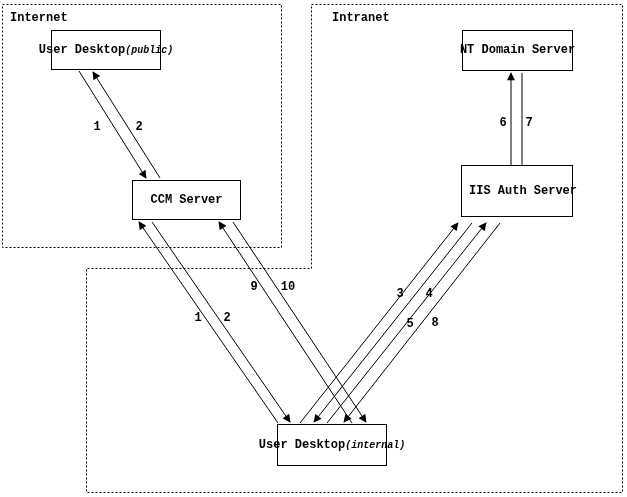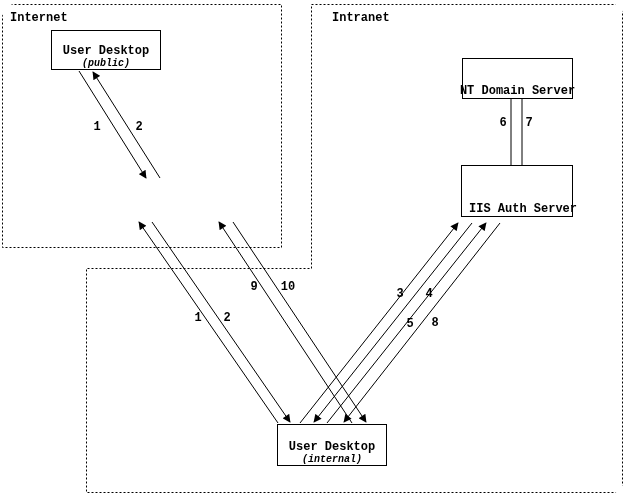--- a/index.html
+++ b/index.html
@@ -8,37 +8,36 @@
     background: #ffffff;
   }
   .diagram {
     position: relative;
     width: 627px;
     height: 497px;
     background: #ffffff;
     font-family: "Liberation Mono", "DejaVu Sans Mono", monospace;
     color: #000000;
     overflow: hidden;
-    border-radius: 26px;
   }
   .wires {
     position: absolute;
     left: 0; top: 0;
     width: 627px; height: 497px;
     z-index: 1;
   }
   .node {
     position: absolute;
     box-sizing: border-box;
     border: 1px solid #000000;
     background: #ffffff;
     display: flex;
-    flex-direction: column;
+    flex-direction: row;
     align-items: center;
-    justify-content: flex-end;
+    justify-content: center;
     z-index: 2;
     text-align: center;
   }
   .node .label {
     font-size: 12px;
     font-weight: bold;
     white-space: nowrap;
     line-height: 13px;
   }
   .node .sublabel {
@@ -58,21 +57,21 @@
   .arrow-num {
     position: absolute;
     font-size: 12px;
     font-weight: bold;
     white-space: nowrap;
     transform: translate(-50%, -50%);
     z-index: 2;
   }
   
   #node-user-desktop-public  { left: 51px;  top: 30px;  width: 110px; height: 40px; }
-  #node-nt-domain-server     { left: 462px; top: 30px;  width: 111px; height: 41px; margin-top: 28px; }
+  #node-nt-domain-server     { left: 462px; top: 30px;  width: 111px; height: 41px; }
   #node-ccm-server           { left: 132px; top: 180px; width: 109px; height: 40px; }
   #node-iis-auth-server      { left: 461px; top: 165px; width: 112px; height: 52px; padding-left: 12px; }
   #node-user-desktop-internal{ left: 277px; top: 424px; width: 110px; height: 42px; }
   #zone-label-internet { left: 10px;  top: 11px; }
   #zone-label-intranet { left: 332px; top: 11px; }
   
   #num-pub-1  { left: 97px;  top: 127px; }
   #num-pub-2  { left: 139px; top: 127px; }
   #num-int-1  { left: 198px; top: 318px; }
   #num-int-2  { left: 227px; top: 318px; }
@@ -123,20 +122,23 @@
 
   <div class="node" id="node-user-desktop-public">
     <div class="label">User Desktop</div>
     <div class="sublabel">(public)</div>
   </div>
 
   <div class="node" id="node-nt-domain-server">
     <div class="label">NT Domain Server</div>
   </div>
 
+  <div class="node" id="node-ccm-server">
+    <div class="label">CCM Server</div>
+  </div>
 
   <div class="node" id="node-iis-auth-server">
     <div class="label">IIS Auth Server</div>
   </div>
 
   <div class="node" id="node-user-desktop-internal">
     <div class="label">User Desktop</div>
     <div class="sublabel">(internal)</div>
   </div>
 

